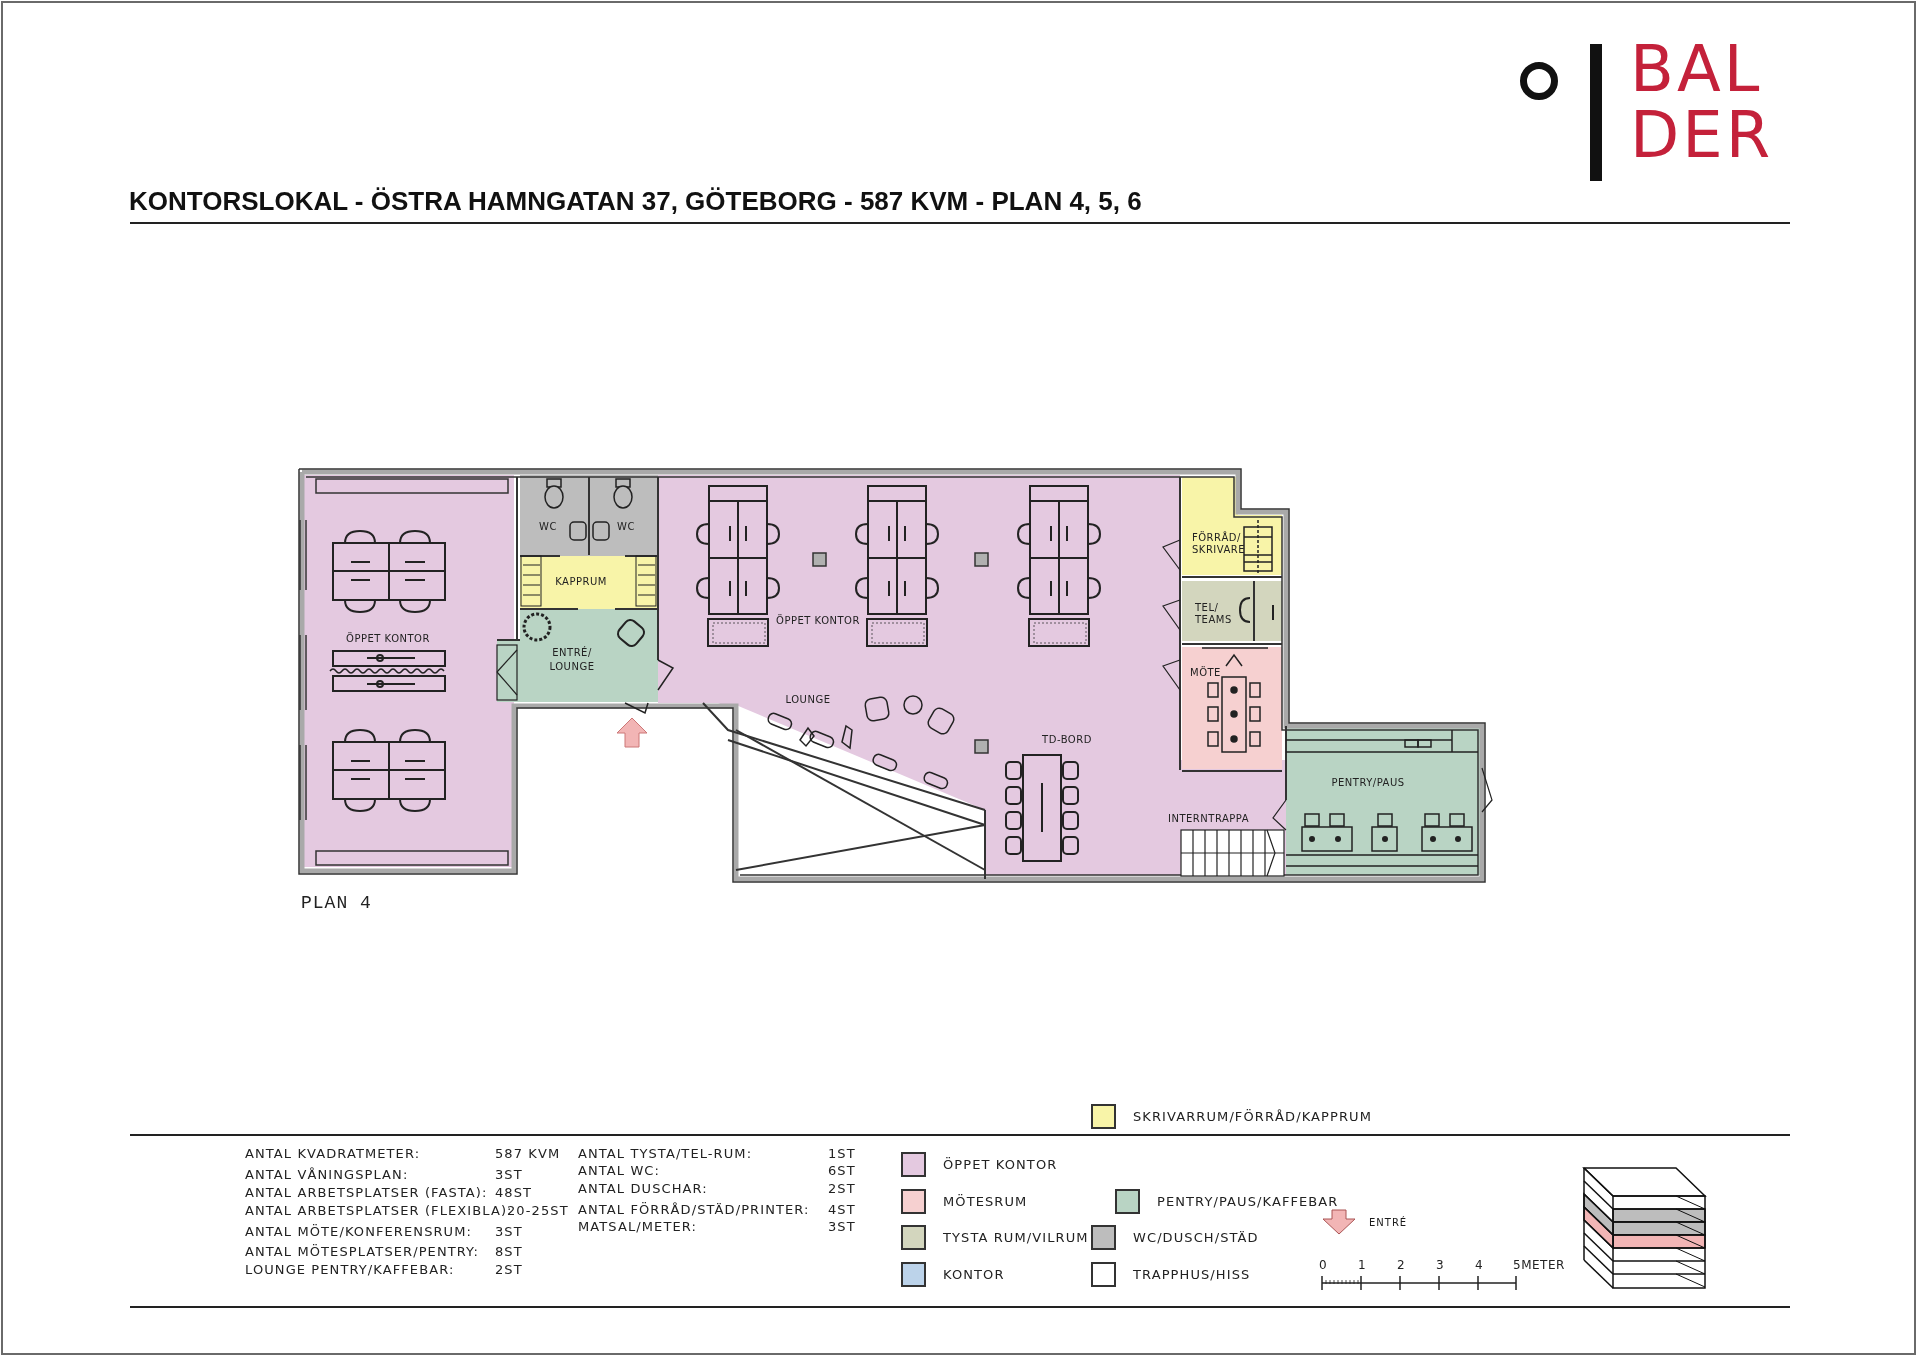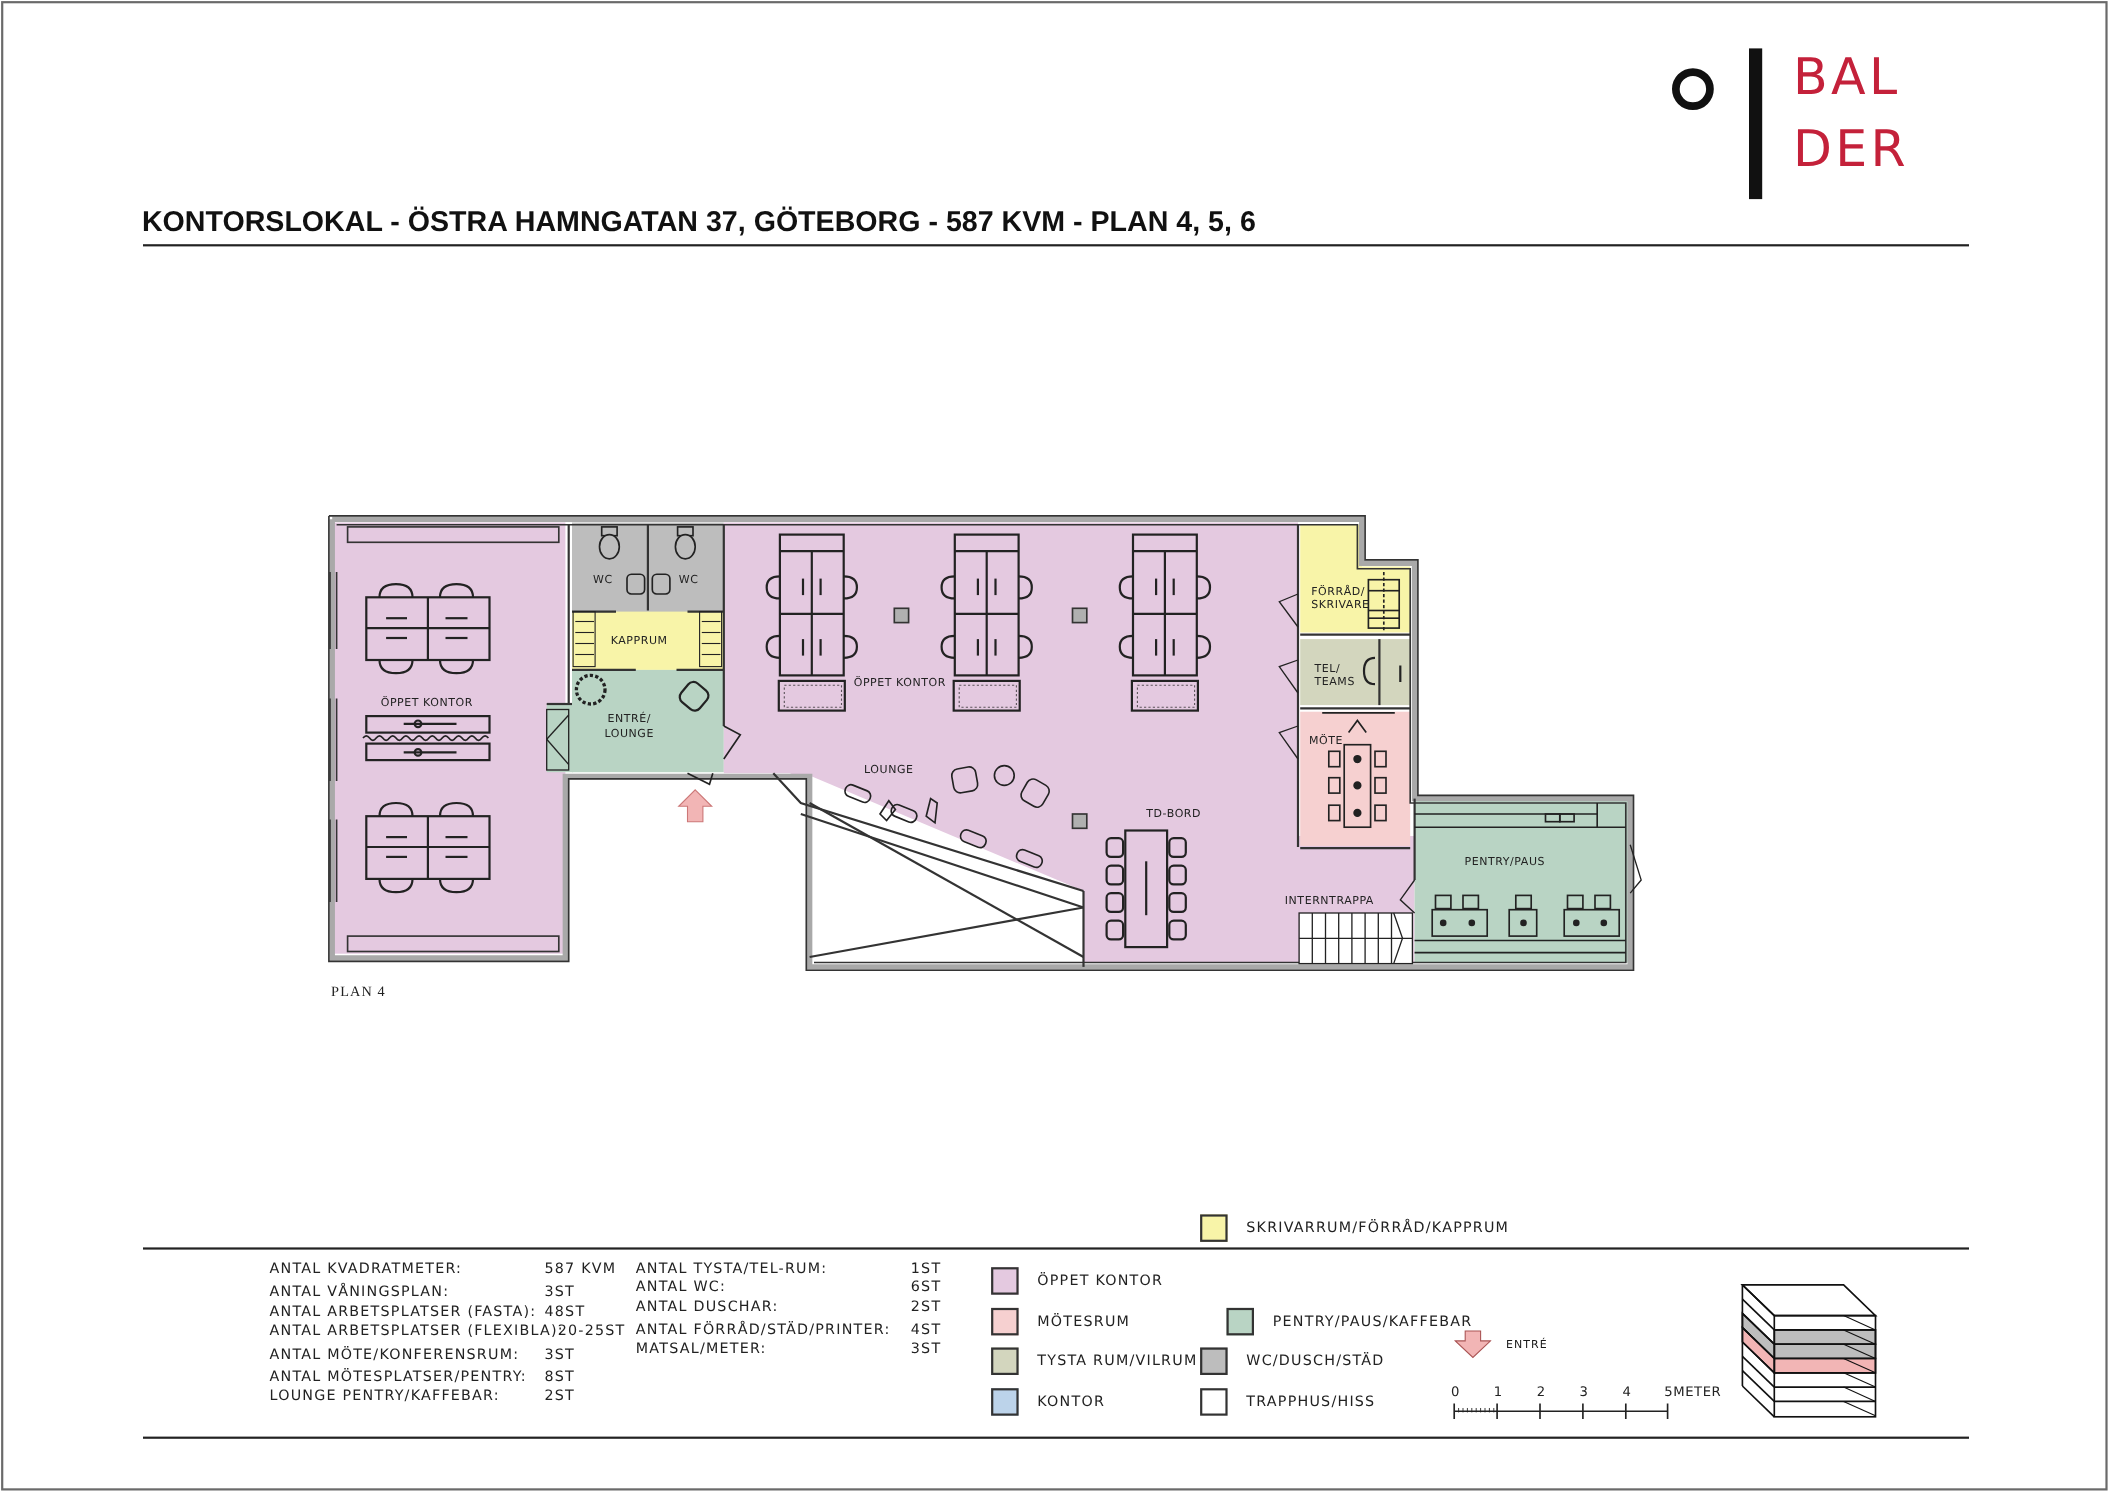--- a/index.html
+++ b/index.html
@@ -1,25 +1,25 @@
 <!DOCTYPE html>
 <html><head>
 <meta charset="utf-8">
 <style>
   html,body{margin:0;padding:0;background:#fff;}
   body{width:1920px;height:1358px;position:relative;overflow:hidden;font-family:"DejaVu Sans","Liberation Sans",sans-serif;color:#1a1a1a;}
   .frame{position:absolute;left:1px;top:1px;width:1915px;height:1354px;border:2px solid #6a6a6a;box-sizing:border-box;}
   .logo{position:absolute;left:1518px;top:44px;width:280px;height:140px;}
   .logo-o{position:absolute;left:2px;top:18px;width:38px;height:38px;border:7px solid #111;border-radius:50%;box-sizing:border-box;}
   .logo-bar{position:absolute;left:72px;top:0;width:12px;height:137px;background:#111;}
-  .logo-text{position:absolute;left:112px;top:-8px;font-family:"DejaVu Sans",sans-serif;font-size:46px;line-height:66px;color:#c4213a;letter-spacing:3px;font-weight:normal;}
+  .logo-text{position:absolute;left:112px;top:-8px;font-family:"DejaVu Sans",sans-serif;font-size:64px;line-height:66px;color:#c4213a;letter-spacing:3px;font-weight:normal;}
   .title{position:absolute;left:129px;top:186px;font-family:"Liberation Sans",sans-serif;font-size:26px;font-weight:bold;letter-spacing:0px;color:#111;white-space:nowrap;}
   .rule{position:absolute;left:130px;height:0;border-top:2px solid #222;}
   .plan-svg{position:absolute;left:0;top:0;}
-  .plan-label{position:absolute;left:301px;top:893px;font-family:Liberation Serif, serif;font-size:13px;letter-spacing:1px;color:#222;}
+  .plan-label{position:absolute;left:301px;top:893px;font-family:Liberation Mono, monospace;font-size:18px;letter-spacing:1px;color:#222;}
   .stats{position:absolute;top:1146px;font-family:"DejaVu Sans",sans-serif;font-size:13px;letter-spacing:1.1px;color:#222;}
   .stat-row{position:absolute;white-space:nowrap;}
   .legend-item{position:absolute;display:flex;align-items:center;font-family:"DejaVu Sans",sans-serif;font-size:13px;letter-spacing:1.1px;color:#222;white-space:nowrap;}
   .swatch{width:25px;height:25px;border:2px solid #333;box-sizing:border-box;margin-right:17px;}
   .entre{position:absolute;left:1322px;top:1209px;display:flex;align-items:center;font-family:"DejaVu Sans",sans-serif;font-size:10px;letter-spacing:1px;}
   .scale-lbl{position:absolute;font-family:"DejaVu Sans",sans-serif;font-size:12px;color:#222;}
 </style>
 </head>
 <body>
 

